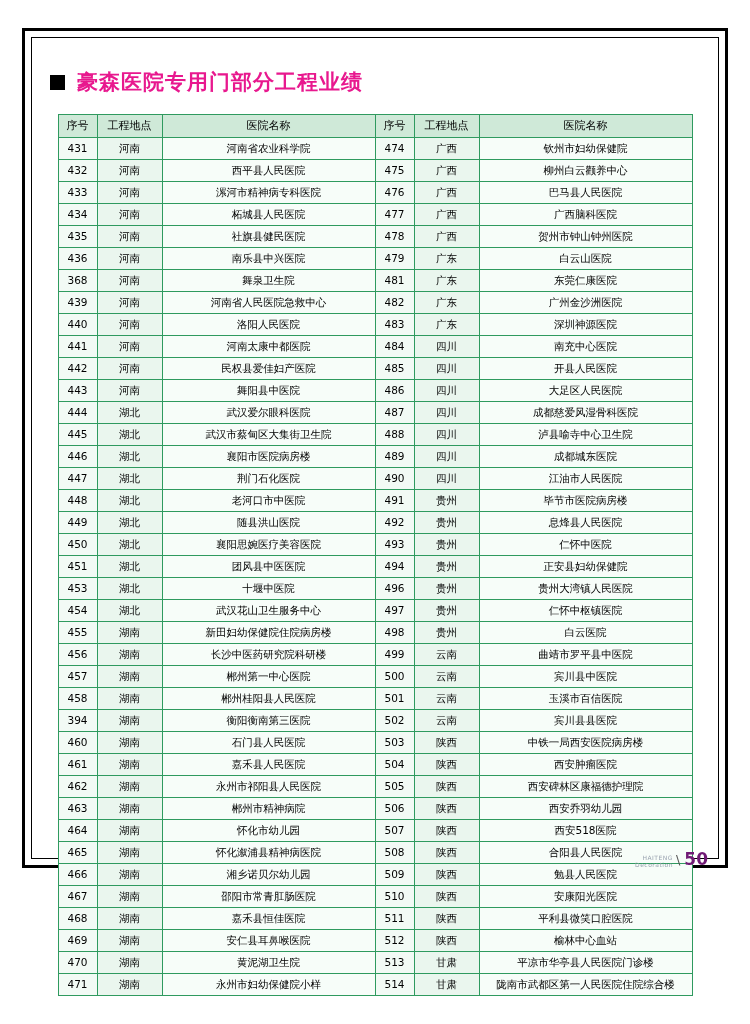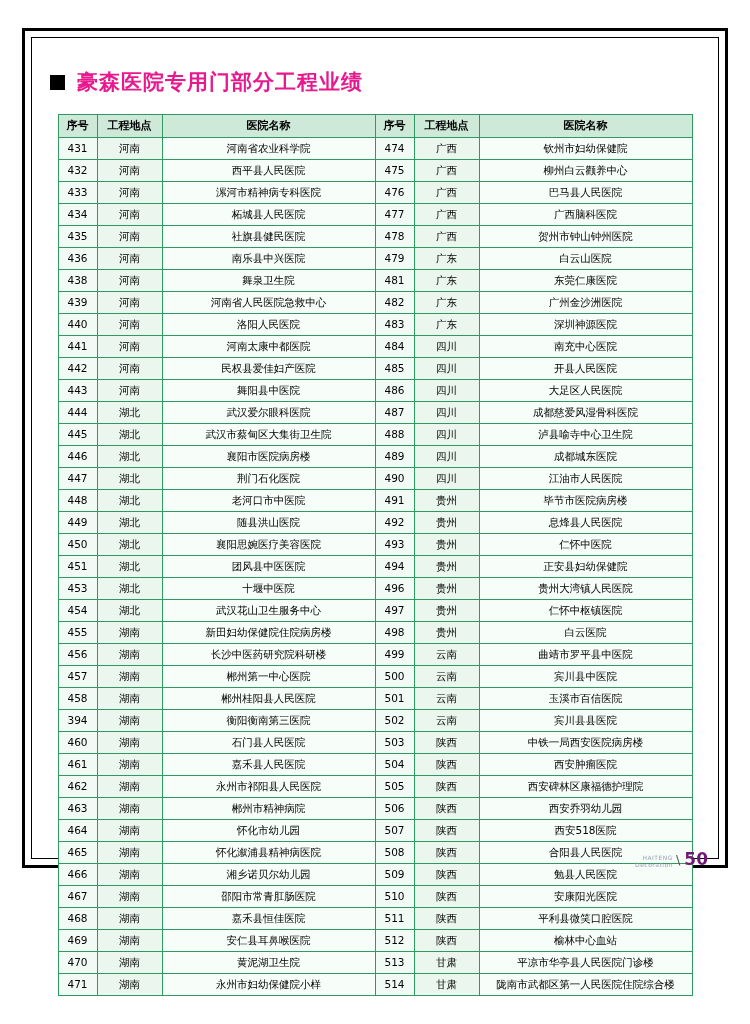--- a/index.html
+++ b/index.html
@@ -74,21 +74,21 @@
     font-size: 10.5px;
     line-height: 1.15;
     text-align: center;
     padding: 2px 1px;
     color: #000;
     white-space: nowrap;
     overflow: hidden;
   }
   table.data thead th {
     background: #cfe9d8;
-    font-weight: bold;
+    font-weight: normal;
     font-size: 11px;
     height: 18px;
   }
   table.data tbody tr td {
     height: 17px;
   }
   .c-seq { width: 36px; }
   .c-loc { width: 62px; background: #eaf6ee; }
   .c-name { width: 210px; }
   tbody td.c-seq { background: #f2faf5; }
@@ -196,21 +196,21 @@
           </tr>
           <tr>
             <td class="c-seq">436</td>
             <td class="c-loc">河南</td>
             <td class="c-name">南乐县中兴医院</td>
             <td class="c-seq">479</td>
             <td class="c-loc">广东</td>
             <td class="c-name">白云山医院</td>
           </tr>
           <tr>
-            <td class="c-seq">438</td>
+            <td class="c-seq">368</td>
             <td class="c-loc">河南</td>
             <td class="c-name">舞泉卫生院</td>
             <td class="c-seq">481</td>
             <td class="c-loc">广东</td>
             <td class="c-name">东莞仁康医院</td>
           </tr>
           <tr>
             <td class="c-seq">439</td>
             <td class="c-loc">河南</td>
             <td class="c-name">河南省人民医院急救中心</td>

